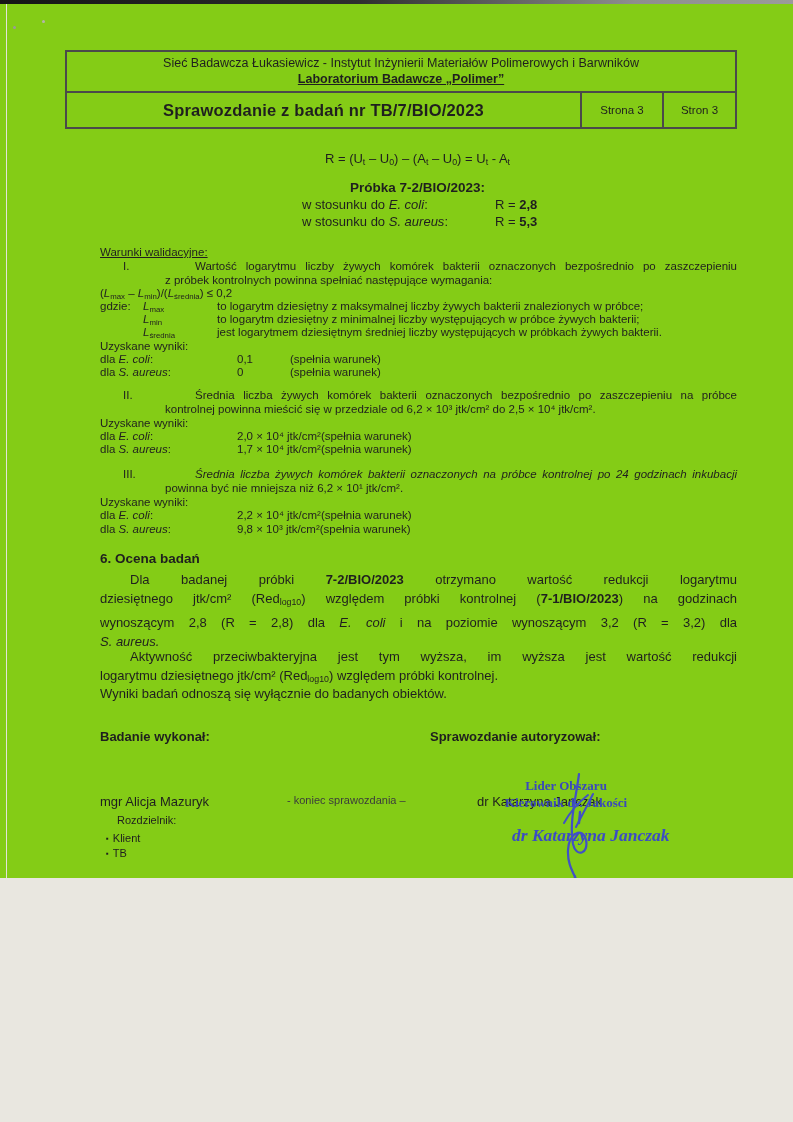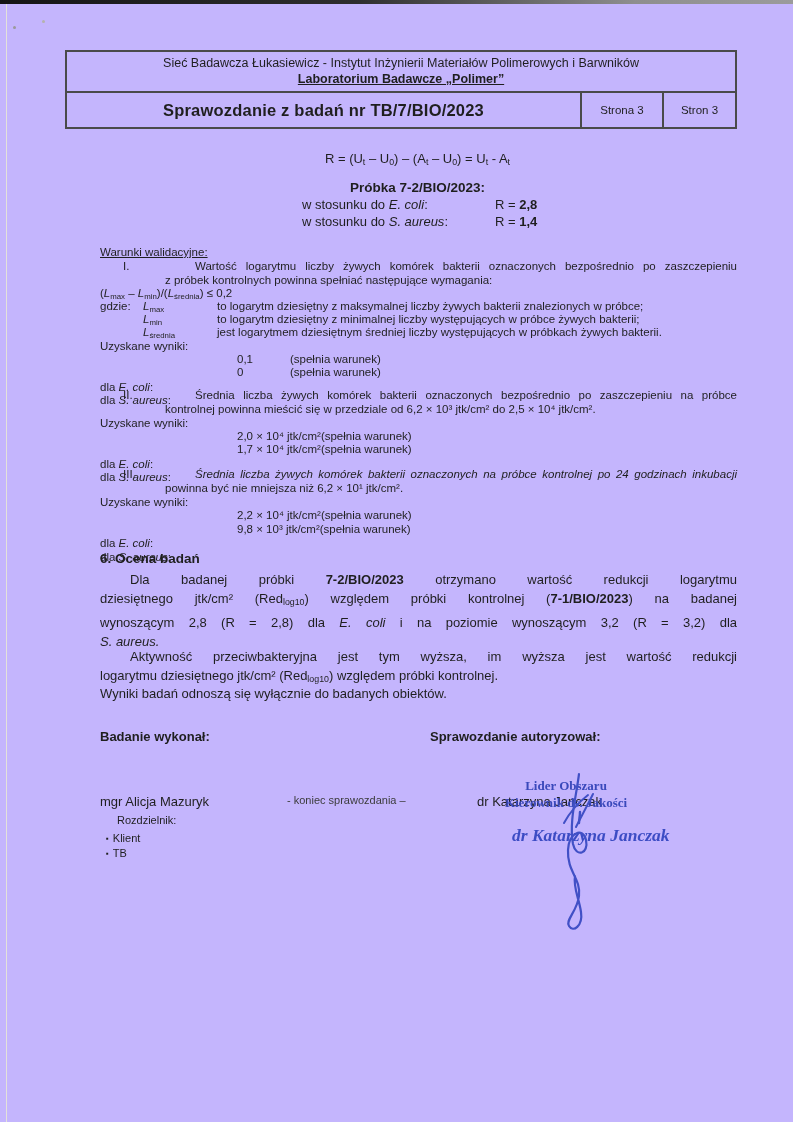--- a/index.html
+++ b/index.html
@@ -1,18 +1,18 @@
 <!DOCTYPE html>
 <html lang="pl"><head>
 <meta charset="utf-8">
 <style>
   html,body{margin:0;padding:0;background:#e9e7e0;}
   .page{
-    position:relative;width:793px;height:1122px;margin:0 auto;
-    background:#c4b5fd;color:#1f1f1f;
+    position:relative;width:793px;height:878px;margin:0 auto;
+    background:#84cc16;color:#1f1f1f;
     font-family:"Liberation Sans",sans-serif;overflow:hidden;
   }
   .abs{position:absolute;}
   
   .scan-top{position:absolute;top:0;left:0;width:793px;height:4px;
     background:linear-gradient(to right,#151515,#2e2e2e 45%,#8e8e8e 80%,#9b9b9b);}
   .scan-left{position:absolute;top:4px;left:6px;width:1px;height:1118px;background:#e4e2da;}
   .speck{position:absolute;background:#9a9a9a;border-radius:50%;width:3px;height:3px;}
   .speck.s1{left:13px;top:26px;}
   .speck.s2{left:42px;top:20px;background:#b5b3ac;}
@@ -46,21 +46,21 @@
   .warunki{left:100px;top:246px;text-decoration:underline;}
   .vitem{left:100px;width:637px;display:flex;}
   .vnum{width:65px;padding-left:23px;box-sizing:border-box;}
   .vtext{width:572px;}
   .ineq{left:100px;top:287px;}
   .grow{left:100px;display:flex;width:637px;}
   .g-lead{width:43px;}
   .g-term{width:74px;}
   .g-desc{flex:1;}
   .resrow{left:100px;display:flex;width:637px;}
-  .r-label{width:137px;margin-top:28px;}
+  .r-label{width:137px;}
   .r-value{min-width:53px;}
 
   
   .h6{left:100px;top:551px;font-size:13.5px;font-weight:bold;}
   .para{left:100px;width:637px;font-size:13px;line-height:19.3px;}
   .para3{left:100px;top:686px;font-size:13px;text-align:right;}
 
   
   .sig-head{font-size:13px;font-weight:bold;}
   .sig-name{font-size:13px;margin-top:32px;}
@@ -96,21 +96,21 @@
       <div class="hdr-pages">Stron 3</div>
     </div>
   </div>
 
   <div class="abs formula"><span>R = (U</span><span class="sub">t</span><span> – U</span><span class="sub">0</span><span>) – (A</span><span class="sub">t</span><span> – U</span><span class="sub">0</span><span>) = U</span><span class="sub">t</span><span> - A</span><span class="sub">t</span></div>
   <div class="abs probka"><span class="b">Próbka 7-2/BIO/2023:</span></div>
 
   <span class="abs srow-label" style="left:258px;top:197px"><span>w stosunku do </span><span class="i">E. coli</span><span>:</span></span>
   <span class="abs srow-value" style="left:495px;top:197px"><span>R = </span><span class="b">2,8</span></span>
   <span class="abs srow-label" style="left:258px;top:214px"><span>w stosunku do </span><span class="i">S. aureus</span><span>:</span></span>
-  <span class="abs srow-value" style="left:495px;top:214px"><span>R = </span><span class="b">1,4</span></span>
+  <span class="abs srow-value" style="left:495px;top:214px"><span>R = </span><span class="b">5,3</span></span>
 
   <div class="abs small warunki">Warunki walidacyjne:</div>
 
   <div class="abs small vitem" style="top:260px">
     <span class="vnum">I.</span>
     <div class="vtext">
         <div class="jl" style="text-indent: 30px;"><span>Wartość logarytmu liczby żywych komórek bakterii oznaczonych bezpośrednio po zaszczepieniu</span></div>
         <div><span>z próbek kontrolnych powinna spełniać następujące wymagania:</span></div>
       </div>
   </div>
@@ -178,21 +178,21 @@
   </div>
   <div class="abs small resrow" style="top:523px">
     <span class="r-label"><span>dla </span><span class="i">S. aureus</span><span>:</span></span>
     <span class="r-value"><span>9,8 × 10³ jtk/cm²</span></span>
     <span class="r-note">(spełnia warunek)</span>
   </div>
 
   <div class="abs h6">6. Ocena badań</div>
   <div class="abs para" style="top:570px">
       <div class="jl" style="text-indent: 30px;"><span>Dla badanej próbki </span><span class="b">7-2/BIO/2023</span><span> otrzymano wartość redukcji logarytmu</span></div>
-      <div class="jl"><span>dziesiętnego jtk/cm² (Red</span><span class="sub">log10</span><span>) względem próbki kontrolnej (</span><span class="b">7-1/BIO/2023</span><span>) na badanej</span></div>
+      <div class="jl"><span>dziesiętnego jtk/cm² (Red</span><span class="sub">log10</span><span>) względem próbki kontrolnej (</span><span class="b">7-1/BIO/2023</span><span>) na godzinach</span></div>
       <div class="jl"><span>wynoszącym 2,8 (R = 2,8) dla </span><span class="i">E. coli</span><span> i na poziomie wynoszącym 3,2 (R = 3,2) dla</span></div>
       <div><span class="i">S. aureus.</span></div>
     </div>
   <div class="abs para" style="top:647px">
       <div class="jl" style="text-indent: 30px;"><span>Aktywność przeciwbakteryjna jest tym wyższa, im wyższa jest wartość redukcji</span></div>
       <div><span>logarytmu dziesiętnego jtk/cm² (Red</span><span class="sub">log10</span><span>) względem próbki kontrolnej.</span></div>
     </div>
   <div class="abs para3">Wyniki badań odnoszą się wyłącznie do badanych obiektów.</div>
 
   <div class="abs sig-head" style="left:100px;top:729px">Badanie wykonał:</div>

